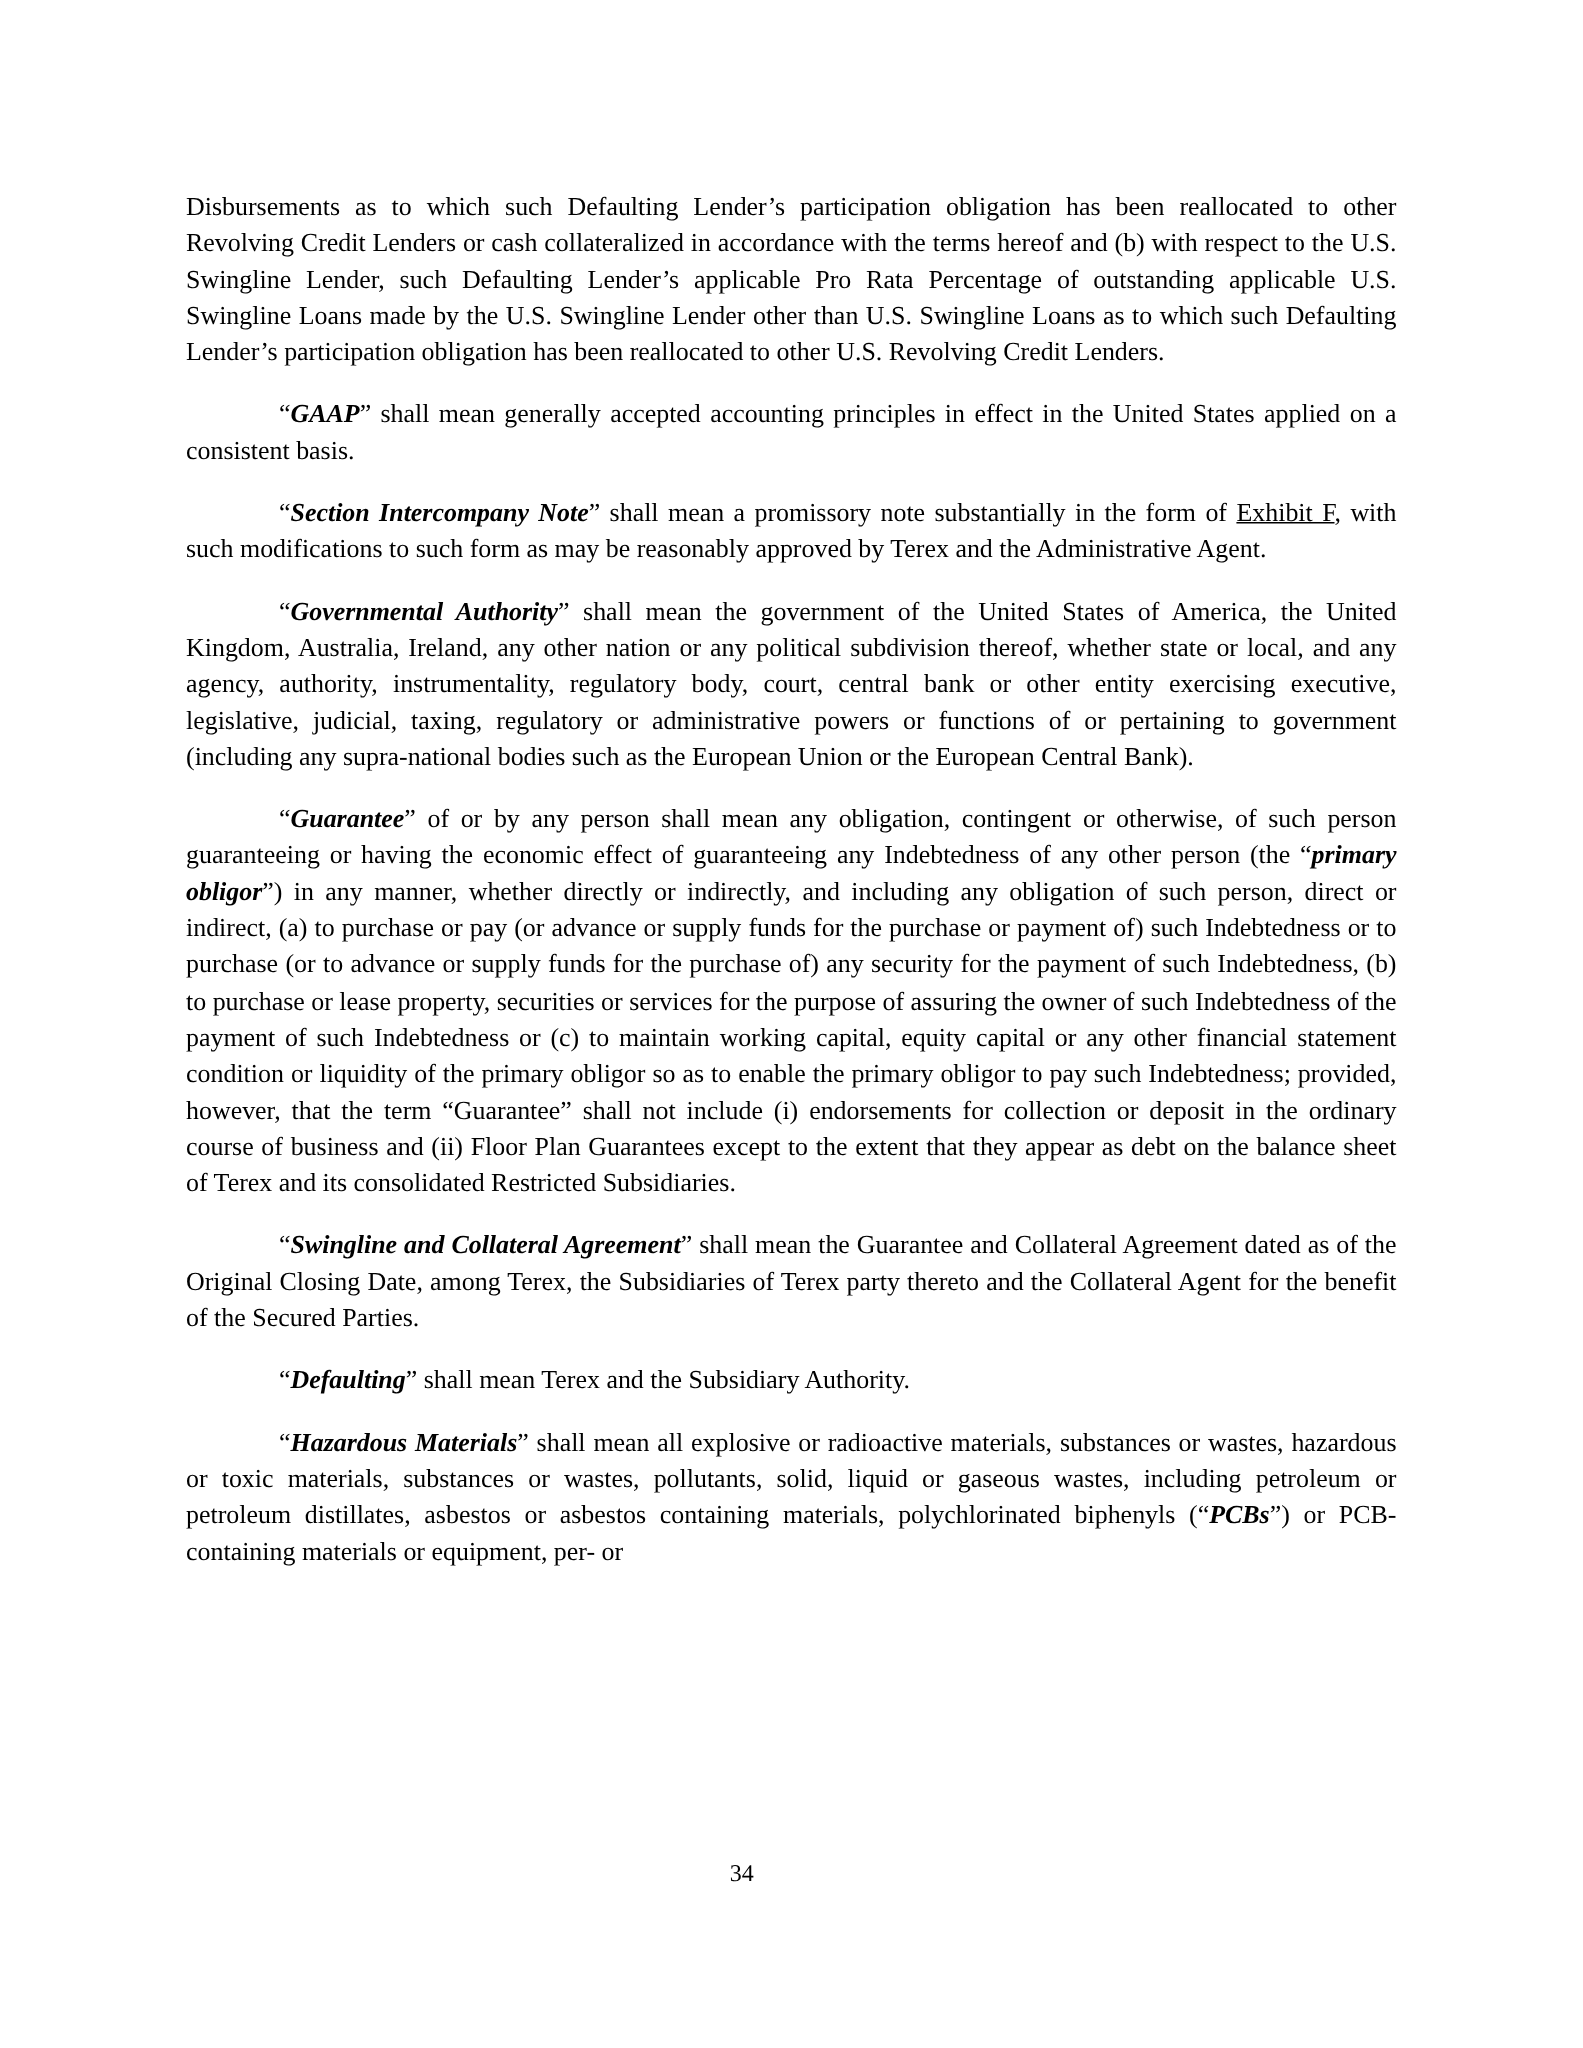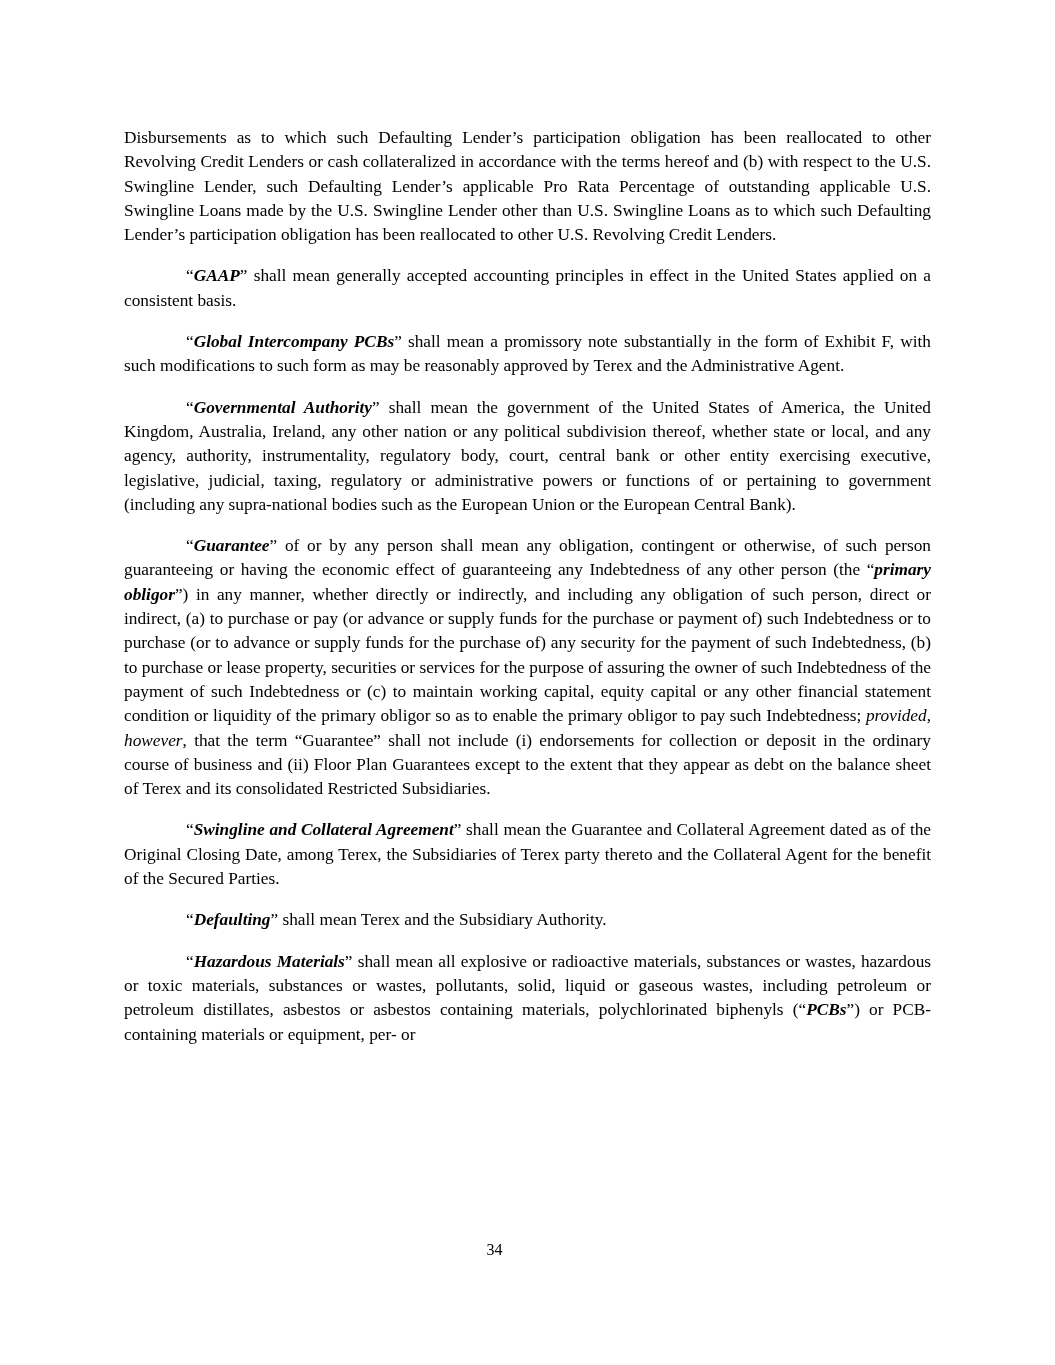--- a/index.html
+++ b/index.html
@@ -34,39 +34,39 @@
     text-align: justify;
   }
   .para {
     margin: 0 0 17px 0;
   }
   .para.indent {
     text-indent: 62px;
   }
   .s-n  { font-style: normal; font-weight: normal; }
   .s-bi { font-style: italic; font-weight: bold; margin-top: 19px; }
-  .s-i  { font-style: italic; }
-  .s-u  { }
+  .s-i  { }
+  .s-u  { text-decoration: underline; }
   .page-number {
     position: absolute;
     left: 0;
     top: 1241px;
     width: 989px;
     text-align: center;
     font-size: 16px;
   }
 </style>
 </head>
 <body>
 
 <div class="page">
   <div class="content">
       <p class="para"><span class="s-n">Disbursements as to which such Defaulting Lender’s participation obligation has been reallocated to other Revolving Credit Lenders or cash collateralized in accordance with the terms hereof and (b) with respect to the U.S. Swingline Lender, such Defaulting Lender’s applicable Pro Rata Percentage of outstanding applicable U.S. Swingline Loans made by the U.S. Swingline Lender other than U.S. Swingline Loans as to which such Defaulting Lender’s participation obligation has been reallocated to other U.S. Revolving Credit Lenders.</span></p>
       <p class="para indent"><span class="s-n">“</span><span class="s-bi">GAAP</span><span class="s-n">” shall mean generally accepted accounting principles in effect in the United States applied on a consistent basis.</span></p>
-      <p class="para indent"><span class="s-n">“</span><span class="s-bi">Global Intercompany PCBs</span><span class="s-n">” shall mean a promissory note substantially in the form of </span><span class="s-u">Exhibit F</span><span class="s-n">, with such modifications to such form as may be reasonably approved by Terex and the Administrative Agent.</span></p>
+      <p class="para indent"><span class="s-n">“</span><span class="s-bi">Section Intercompany Note</span><span class="s-n">” shall mean a promissory note substantially in the form of </span><span class="s-u">Exhibit F</span><span class="s-n">, with such modifications to such form as may be reasonably approved by Terex and the Administrative Agent.</span></p>
       <p class="para indent"><span class="s-n">“</span><span class="s-bi">Governmental Authority</span><span class="s-n">” shall mean the government of the United States of America, the United Kingdom, Australia, Ireland, any other nation or any political subdivision thereof, whether state or local, and any agency, authority, instrumentality, regulatory body, court, central bank or other entity exercising executive, legislative, judicial, taxing, regulatory or administrative powers or functions of or pertaining to government (including any supra-national bodies such as the European Union or the European Central Bank).</span></p>
       <p class="para indent"><span class="s-n">“</span><span class="s-bi">Guarantee</span><span class="s-n">” of or by any person shall mean any obligation, contingent or otherwise, of such person guaranteeing or having the economic effect of guaranteeing any Indebtedness of any other person (the “</span><span class="s-bi">primary obligor</span><span class="s-n">”) in any manner, whether directly or indirectly, and including any obligation of such person, direct or indirect, (a) to purchase or pay (or advance or supply funds for the purchase or payment of) such Indebtedness or to purchase (or to advance or supply funds for the purchase of) any security for the payment of such Indebtedness, (b) to purchase or lease property, securities or services for the purpose of assuring the owner of such Indebtedness of the payment of such Indebtedness or (c) to maintain working capital, equity capital or any other financial statement condition or liquidity of the primary obligor so as to enable the primary obligor to pay such Indebtedness; </span><span class="s-i">provided</span><span class="s-n">, </span><span class="s-i">however</span><span class="s-n">, that the term “Guarantee” shall not include (i) endorsements for collection or deposit in the ordinary course of business and (ii) Floor Plan Guarantees except to the extent that they appear as debt on the balance sheet of Terex and its consolidated Restricted Subsidiaries.</span></p>
       <p class="para indent"><span class="s-n">“</span><span class="s-bi">Swingline and Collateral Agreement</span><span class="s-n">” shall mean the Guarantee and Collateral Agreement dated as of the Original Closing Date, among Terex, the Subsidiaries of Terex party thereto and the Collateral Agent for the benefit of the Secured Parties.</span></p>
       <p class="para indent"><span class="s-n">“</span><span class="s-bi">Defaulting</span><span class="s-n">” shall mean Terex and the Subsidiary Authority.</span></p>
       <p class="para indent"><span class="s-n">“</span><span class="s-bi">Hazardous Materials</span><span class="s-n">” shall mean all explosive or radioactive materials, substances or wastes, hazardous or toxic materials, substances or wastes, pollutants, solid, liquid or gaseous wastes, including petroleum or petroleum distillates, asbestos or asbestos containing materials, polychlorinated biphenyls (“</span><span class="s-bi">PCBs</span><span class="s-n">”) or PCB-containing materials or equipment, per- or</span></p>
     </div>
   <div class="page-number">34</div>
 </div>
 
 </body></html>

